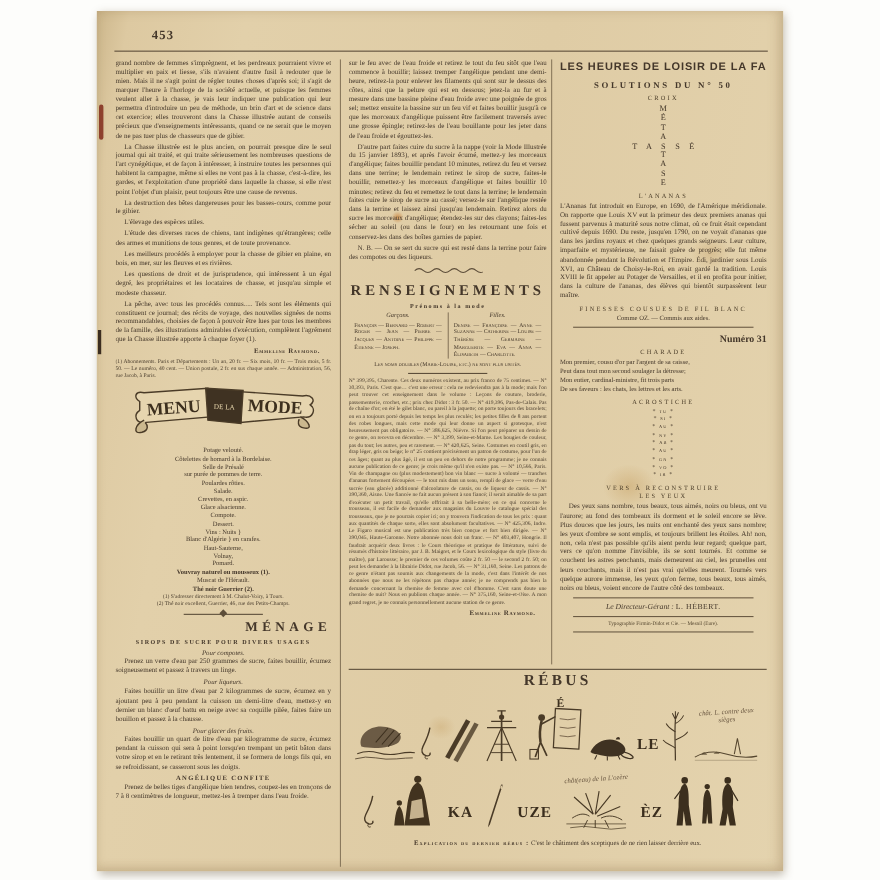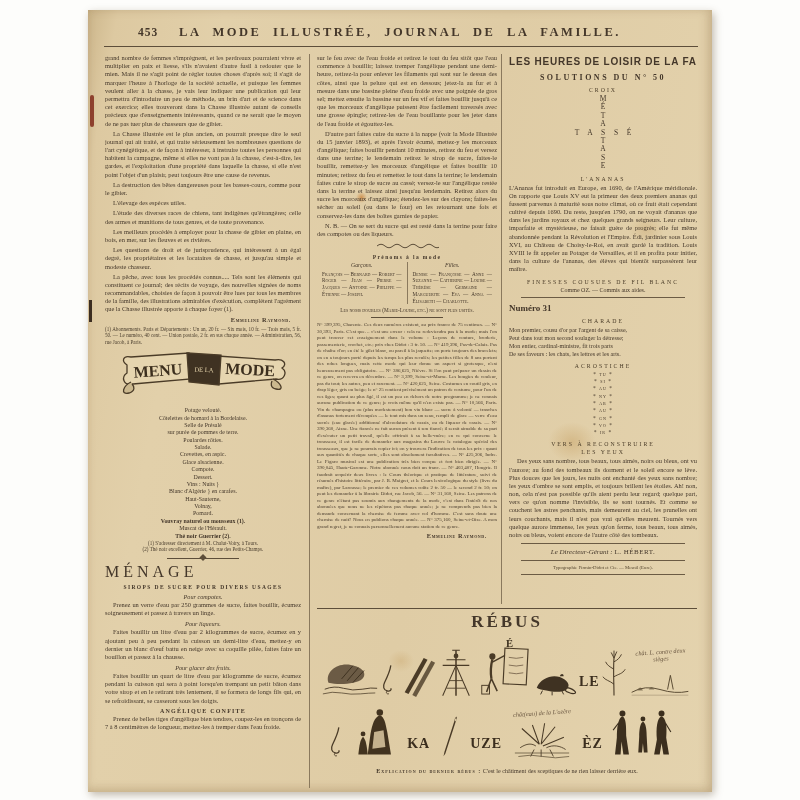--- a/index.html
+++ b/index.html
@@ -37,53 +37,53 @@
   .sig{font-size:6.3px;text-align:right;font-variant:small-caps;letter-spacing:.6px;margin:2px 10px 2px 0;font-weight:bold;}
 
   .banner-wrap{display:flex;justify-content:center;margin:6px 0 2px;}
   .menu-list{text-align:center;font-size:5.9px;line-height:1.25;margin-top:2px;}
   .menu-list div{white-space:nowrap;}
   .menu-list .b{font-weight:bold;}
   .orn{display:flex;justify-content:center;margin:5px 0 2px;}
   .orn span{width:72px;border-top:1.5px solid #5d4e3a;position:relative;}
   .orn span::after{content:"";position:absolute;left:50%;top:-3.5px;width:5px;height:5px;background:#5d4e3a;
                    transform:translateX(-50%) rotate(45deg);}
-  .menage-title{text-align:left;font-size:16px;letter-spacing:4px;font-weight:normal;margin:4px 0 3px;}
+  .menage-title{text-align:right;font-size:12px;letter-spacing:4px;font-weight:bold;margin:4px 0 3px;}
   .sc-sub{text-align:center;font-size:5.5px;letter-spacing:1.4px;font-weight:bold;margin-bottom:2px;}
   .ital-head{text-align:center;font-style:italic;font-size:6.2px;margin:3px 0 1px;}
   .caps-head{text-align:center;font-size:6px;letter-spacing:1.2px;font-weight:bold;margin:3px 0 1px;}
 
   .squig{display:flex;justify-content:center;margin:4px 0;}
   .rens-title{text-align:center;font-size:13.5px;letter-spacing:3.5px;font-weight:bold;margin:6px 0 4px;}
   .names{display:flex;margin:2px 0;}
   .names-col{flex:1;padding:0 5px;font-size:5.2px;line-height:1.3;text-align:justify;font-variant:small-caps;}
   .names-col + .names-col{border-left:1px solid #8a795d;}
   .names-label{display:block;text-align:center;font-style:italic;font-variant:normal;font-size:5.8px;margin-bottom:1px;}
   .note-line{text-align:center;font-variant:small-caps;font-size:5.3px;margin:3px 0;}
   .shortrule{width:72px;border:0;border-top:1px solid #5d4e3a;margin:4px auto;}
   .tiny{font-size:5px;line-height:1.3;text-align:justify;margin:2px 0;color:#4a3d2e;}
 
   .loisir-title{font-family:"Liberation Sans",sans-serif;font-weight:bold;font-size:10px;letter-spacing:.8px;
                 text-align:center;margin:2px 0 6px;white-space:nowrap;}
   .solutions{text-align:center;font-weight:bold;font-size:8px;letter-spacing:2.5px;margin-bottom:5px;}
   .sc-head{text-align:center;font-size:5.8px;letter-spacing:2px;margin:5px 0 2px;color:#4a3c28;font-variant:small-caps;}
   .cross{text-align:center;font-size:7.5px;line-height:1.12;letter-spacing:0;margin:2px 0;}
   .cross .cell{display:inline-block;width:13px;}
-  .numero{text-align:left;font-weight:bold;font-size:9px;margin:5px 0 1px;}
+  .numero{text-align:right;font-weight:bold;font-size:9px;margin:5px 0 1px;}
   .verse{font-size:6px;line-height:1.35;text-align:left;margin:0;}
   .acro{text-align:center;font-size:5.6px;line-height:1.3;font-variant:small-caps;letter-spacing:1px;margin:0;}
   .center-line{text-align:center;font-size:6px;margin:1px 0;}
   .rule3{border:0;border-top:1px solid #6b5b44;margin:4px 12px;}
   .director{text-align:center;font-size:7px;margin:3px 0;}
   .director .lab{font-style:italic;text-align:right;}
   .director .nam{font-weight:normal;letter-spacing:.5px;}
   .printer{text-align:center;font-size:4.8px;color:#55462f;margin:2px 0;}
 
   .rebus{position:absolute;left:229px;top:598px;width:380px;height:180px;border-top:1px solid #5d4e3a;}
-  .rebus-title{text-align:center;font-size:17px;letter-spacing:3px;font-weight:bold;margin:3px 0 4px;}
+  .rebus-title{text-align:center;font-size:14px;letter-spacing:3px;font-weight:bold;margin:3px 0 4px;}
   .rebus-row{display:flex;align-items:flex-end;justify-content:space-between;padding:0 4px;margin-bottom:8px;}
   .rebus-row2{padding:0 24px 0 10px;}
   .token{font-size:14px;font-weight:bold;letter-spacing:1px;color:#3b2e1e;padding-bottom:8px;}
   .icol{display:flex;flex-direction:column;align-items:center;}
   .annot{font-style:italic;font-size:6.3px;color:#6a5741;transform:rotate(-4deg);text-align:center;line-height:1.1;margin-bottom:1px;}
   .rebus-expl{font-size:6.1px;text-align:center;margin-top:2px;}
   .rebus-expl .lbl{font-variant:small-caps;letter-spacing:1px;font-weight:bold;}
   svg{display:block;}
 </style>
 </head>
@@ -93,21 +93,20 @@
   <div class="page">
     <div class="binding"></div>
     <div class="bmark1"></div>
     <div class="bmark2"></div>
     <div class="stain stain1"></div>
     <div class="stain stain2"></div>
     <div class="stain stain3"></div>
     <div class="stain stain4"></div>
 
     <div class="pagenum">453</div>
-    <div class="masthead">LA MODE ILLUSTRÉE, JOURNAL DE LA FAMILLE.</div>
     <div class="header-rule"></div>
     <div class="v1"></div>
     <div class="v2"></div>
 
     <div class="col col1">
       <p class="bt noind">grand nombre de femmes s'imprègnent, et les perdreaux pourraient vivre et multiplier en paix et liesse, s'ils n'avaient d'autre fusil à redouter que le mien. Mais il ne s'agit point de régler toutes choses d'après soi; il s'agit de marquer l'heure à l'horloge de la société actuelle, et puisque les femmes veulent aller à la chasse, je vais leur indiquer une publication qui leur permettra d'introduire un peu de méthode, un brin d'art et de science dans cet exercice; elles trouveront dans la Chasse illustrée autant de conseils précieux que d'enseignements intéressants, quand ce ne serait que le moyen de ne pas tuer plus de chasseurs que de gibier.</p>
       <p class="bt">La Chasse illustrée est le plus ancien, on pourrait presque dire le seul journal qui ait traité, et qui traite sérieusement les nombreuses questions de l'art cynégétique, et de façon à intéresser, à instruire toutes les personnes qui habitent la campagne, même si elles ne vont pas à la chasse, c'est-à-dire, les gardes, et l'exploitation d'une propriété dans laquelle la chasse, si elle n'est point l'objet d'un plaisir, peut toujours être une cause de revenus.</p>
       <p class="bt">La destruction des bêtes dangereuses pour les basses-cours, comme pour le gibier.</p>
       <p class="bt">L'élevage des espèces utiles.</p>
       <p class="bt">L'étude des diverses races de chiens, tant indigènes qu'étrangères; celle des armes et munitions de tous genres, et de toute provenance.</p>
@@ -175,20 +174,21 @@
       <p class="bt noind">sur le feu avec de l'eau froide et retirez le tout du feu sitôt que l'eau commence à bouillir; laissez tremper l'angélique pendant une demi-heure, retirez-la pour enlever les filaments qui sont sur le dessus des côtes, ainsi que la pelure qui est en dessous; jetez-la au fur et à mesure dans une bassine pleine d'eau froide avec une poignée de gros sel; mettez ensuite la bassine sur un feu vif et faites bouillir jusqu'à ce que les morceaux d'angélique puissent être facilement traversés avec une grosse épingle; retirez-les de l'eau bouillante pour les jeter dans de l'eau froide et égouttez-les.</p>
       <p class="bt">D'autre part faites cuire du sucre à la nappe (voir la Mode Illustrée du 15 janvier 1893), et après l'avoir écumé, mettez-y les morceaux d'angélique; faites bouillir pendant 10 minutes, retirez du feu et versez dans une terrine; le lendemain retirez le sirop de sucre, faites-le bouillir, remettez-y les morceaux d'angélique et faites bouillir 10 minutes; retirez du feu et remettez le tout dans la terrine; le lendemain faites cuire le sirop de sucre au cassé; versez-le sur l'angélique restée dans la terrine et laissez ainsi jusqu'au lendemain. Retirez alors du sucre les morceaux d'angélique; étendez-les sur des clayons; faites-les sécher au soleil (ou dans le four) en les retournant une fois et conservez-les dans des boîtes garnies de papier.</p>
       <p class="bt">N. B. — On se sert du sucre qui est resté dans la terrine pour faire des compotes ou des liqueurs.</p>
 
       <div class="squig">
         <svg width="64" height="8" viewBox="0 0 64 8">
             <path d="M2 4 q4 -3.5 8 0 t8 0 t8 0 t8 0 t8 0 t8 0 t8 0 t8 0" stroke="#5d4e3a" stroke-width="1" fill="none"></path>
           </svg>
       </div>
 
+      <h1 class="rens-title">RENSEIGNEMENTS</h1>
       <div class="sc-sub">Prénoms à la mode</div>
       <div class="names">
         <div class="names-col">
           <span class="names-label">Garçons.</span>
           <span>François — Bernard — Robert — Roger — Jean — Pierre — Jacques — Antoine — Philippe — Étienne — Joseph.</span>
         </div>
         <div class="names-col">
           <span class="names-label">Filles.</span>
           <span>Denise — Françoise — Anne — Suzanne — Catherine — Louise — Thérèse — Germaine — Marguerite — Eva — Anna — Élisabeth — Charlotte.</span>
         </div>

